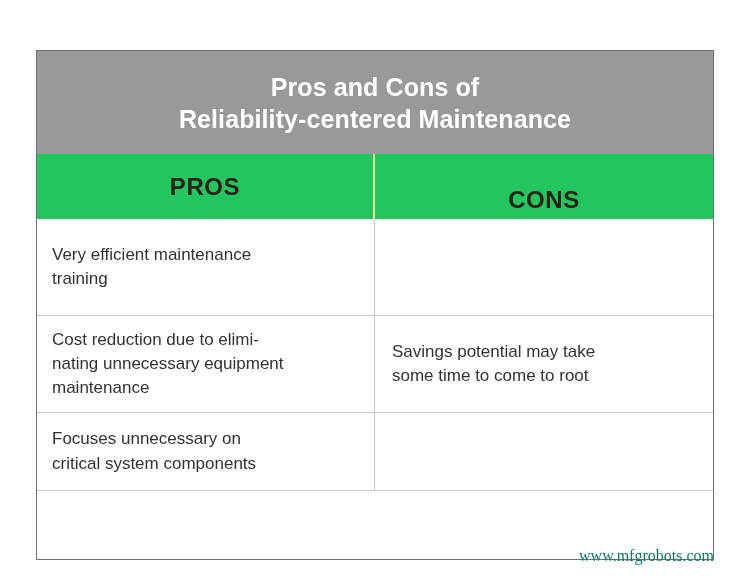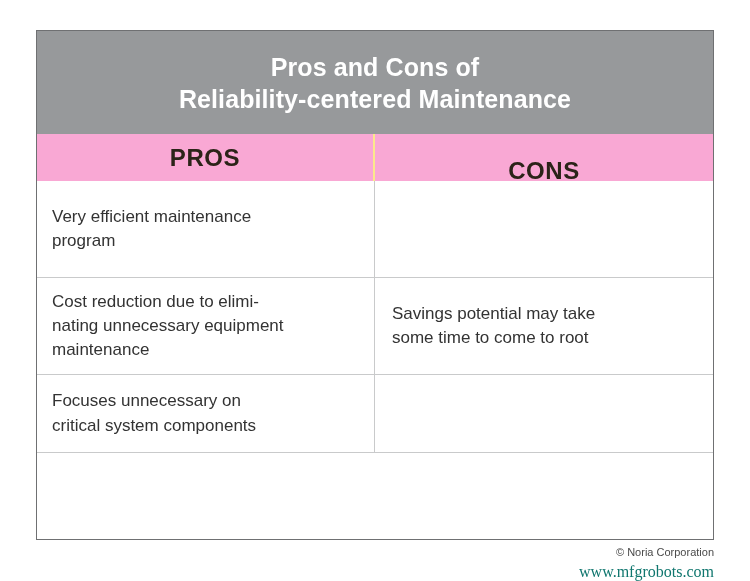--- a/index.html
+++ b/index.html
@@ -14,21 +14,21 @@
     overflow: hidden;
   }
   .page {
     position: relative;
     width: 750px;
     height: 581px;
   }
   .table-wrap {
     position: absolute;
     left: 36px;
-    top: 30px;
+    top: 50px;
     width: 678px;
     height: 510px;
     box-sizing: border-box;
     border: 1px solid #6f7072;
     background: #ffffff;
   }
   .title-bar {
     background: #97999b;
     height: 103px;
     box-sizing: border-box;
@@ -41,22 +41,22 @@
     color: #ffffff;
     font-size: 25px;
     font-weight: bold;
     line-height: 1.28;
     letter-spacing: 0.1px;
     padding: 0 14px;
     white-space: pre-line;
   }
   .head-row {
     display: flex;
-    background: #f9a8d4;
-    height: 47px;
+    background: #22c55e;
+    height: 65px;
     box-sizing: border-box;
   }
   .head-cell {
     display: flex;
     align-items: center;
     justify-content: center;
     box-sizing: border-box;
   }
   .head-cell.pros {
     width: 338px;
@@ -147,21 +147,21 @@
       <div class="head-cell cons">
         <span class="head-label">CONS</span>
       </div>
     </div>
 
     <div class="body-rows">
 
       <div class="row row-1">
         <div class="cell pros">
           <span class="cell-text">Very efficient maintenance
-program</span>
+training</span>
         </div>
       </div>
 
       <div class="row row-2">
         <div class="cell pros">
           <span class="cell-text">Cost reduction due to elimi-
 nating unnecessary equipment
 maintenance</span>
         </div>
         <div class="cell cons">
@@ -183,17 +183,16 @@
       <div class="row row-4">
         <div class="cell cons">
           <span class="cell-text"></span>
         </div>
       </div>
 
     </div>
   </div>
 
   <div class="footer">
-    <div class="credit">© Noria Corporation</div>
     <div class="site">www.mfgrobots.com</div>
   </div>
 
 </div>
 
 </body></html>

